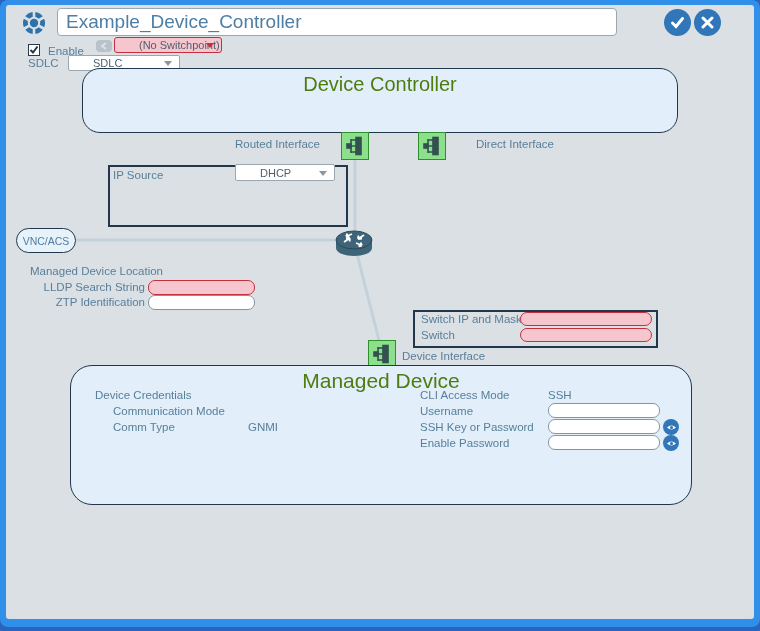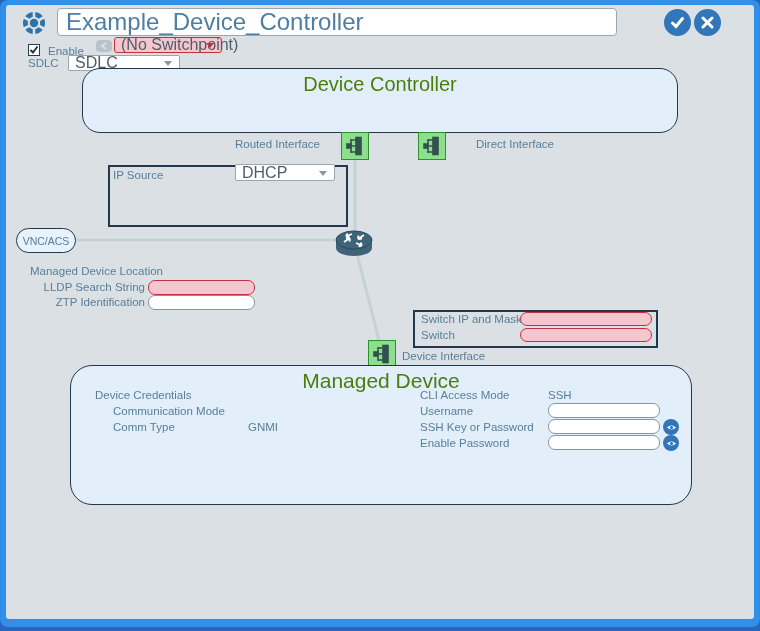--- a/index.html
+++ b/index.html
@@ -8,29 +8,29 @@
   #frame-border { position:absolute; inset:0 0 4px 0; background:#2f8fe9; border-radius:8px; }
   #content { position:absolute; left:6px; top:5px; right:6px; bottom:12px; background:#dbe0e5; border-radius:3px; overflow:hidden; }
   .abs { position:absolute; }
   .lbl { font-size:11.5px; color:#587f99; white-space:nowrap; }
   .val { font-size:11.5px; color:#587f99; white-space:nowrap; }
   .box-title { color:#4d7c0f; text-align:center; }
 
   
   #title-input { position:absolute; left:51px; top:3px; width:560px; height:28px;
     border:1px solid #9aa7b0; border-radius:4px; background:#fff; color:#4e7ea3;
-    font-size:24px; padding:0 8px; font-family:"Liberation Sans", sans-serif; }
+    font-size:19px; padding:0 8px; font-family:"Liberation Sans", sans-serif; }
   .round-btn { position:absolute; width:27px; height:27px; border-radius:50%;
     background:#3076b8; border:none; display:flex; align-items:center; justify-content:center; cursor:pointer; }
 
   .checkbox { position:absolute; width:12px; height:12px; background:#fff; border:1.5px solid #2b3a4a;
     display:flex; align-items:center; justify-content:center; }
 
   .dd { position:absolute; background:#fff; border:1px solid #9aa7b0; border-radius:2px;
-    font-size:16px; color:#4d5f6e; display:flex; align-items:center; padding:0 6px; white-space:nowrap; }
+    font-size:11px; color:#4d5f6e; display:flex; align-items:center; padding:0 24px; white-space:nowrap; }
   .dd .arrow { position:absolute; right:7px; top:50%; margin-top:-2px; width:0; height:0;
     border-left:4.5px solid transparent; border-right:4.5px solid transparent; border-top:5px solid #8a97a1; }
   .dd.err { background:#f6c6cf; border:1.5px solid #c5303f; border-radius:3px; }
   .dd.err .arrow { border-top-color:#c5303f; }
 
   .txt-input { position:absolute; background:#fff; border:1px solid #8496a2; border-radius:7px;
     font-size:11px; color:#4d5f6e; padding:0 6px; font-family:"Liberation Sans", sans-serif; }
   .txt-input.err { background:#f6c6cf; border:1.5px solid #c5303f; }
 
   .outline-box { position:absolute; border:2px solid #22374c; }

